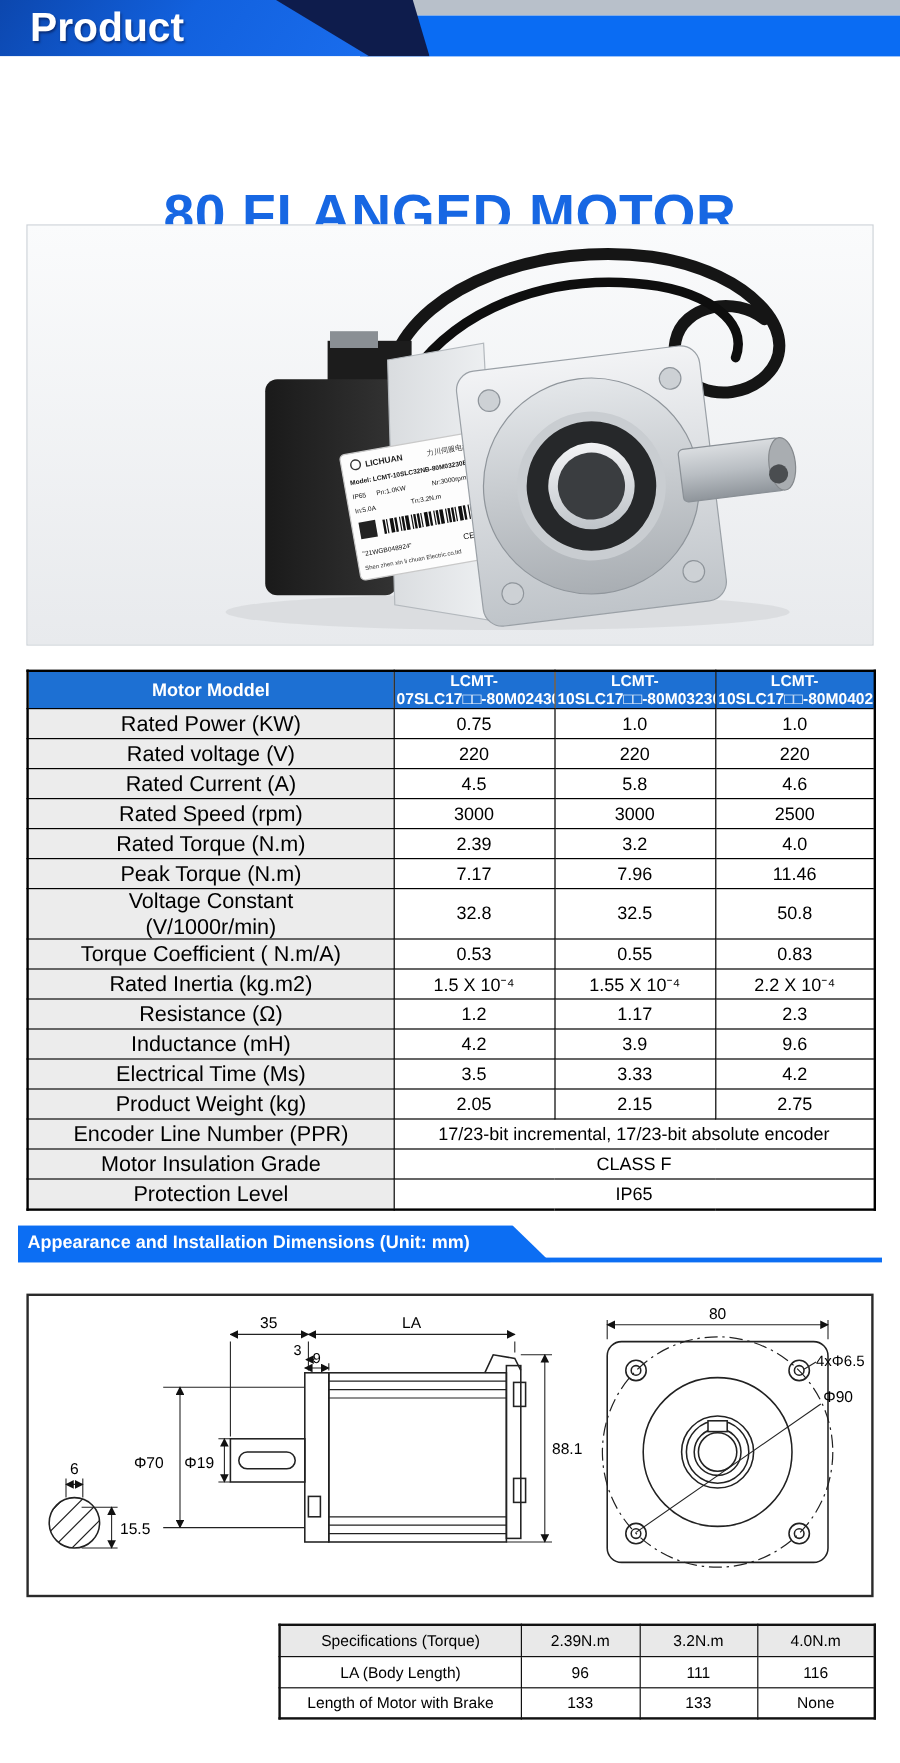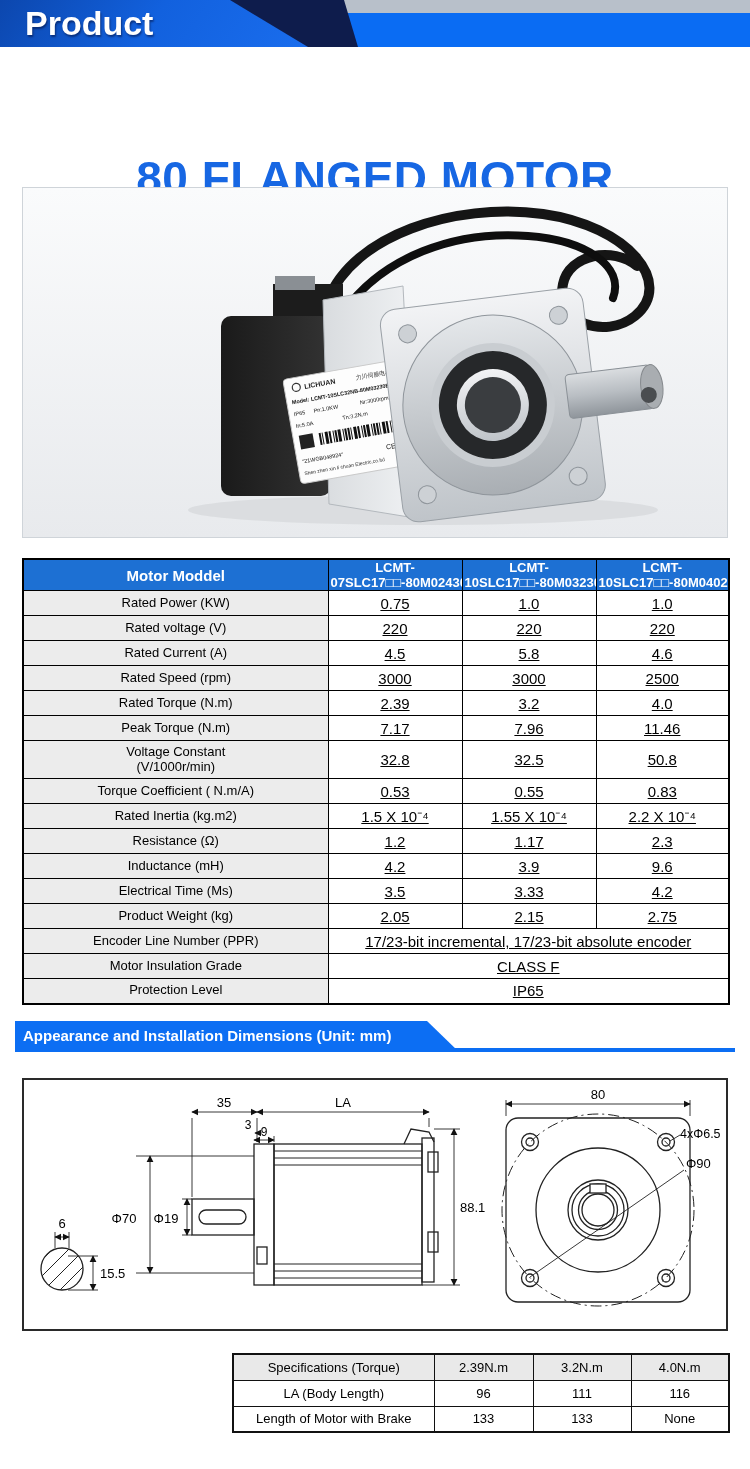--- a/index.html
+++ b/index.html
@@ -31,22 +31,22 @@
   
   table{border-collapse:collapse;table-layout:fixed;border-radius:25px;}
   .spec{position:absolute;left:22px;top:558px;width:706px;border:2px solid #000;}
   .spec th,.spec td{border:1px solid #000;text-align:center;vertical-align:middle;
         overflow:hidden;padding:0 2px;}
   .spec tr{height:25px;}
   .spec tr.head{height:26px;}
   .spec tr.tall{height:38px;}
   .spec tr.head th{background:#1d70d3;color:#fff;font-weight:bold;font-size:13px;}
   .spec tr.head th.corner{font-size:15px;}
-  .spec td.lbl{background:#ececec;font-size:13px;white-space:pre-line;line-height:1.15;}
-  .spec td.val{background:#fff;font-size:15px;text-decoration:underline;}
+  .spec td.lbl{background:#ececec;font-size:18px;white-space:pre-line;line-height:1.15;}
+  .spec td.val{background:#fff;font-size:15px;}
 
   
   .sec{position:absolute;left:15px;top:1021px;width:720px;height:31px;}
   .sec .line{position:absolute;left:0;bottom:0;width:720px;height:4px;background:#0c6ef3;}
   .sec .shape{position:absolute;left:0;top:0;width:460px;height:31px;background:#0c6ef3;
         clip-path:polygon(0 0,412px 0,444px 31px,0 31px);}
   .sec .shape span{display:block;padding-left:8px;line-height:30px;color:#fff;
         font-size:15px;font-weight:bold;}
 
   

